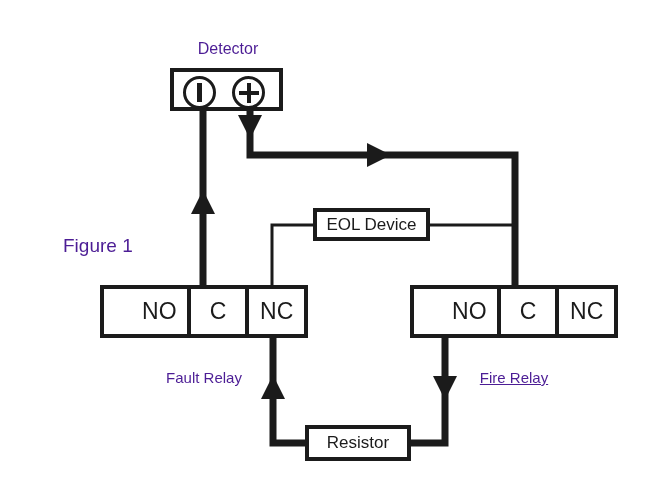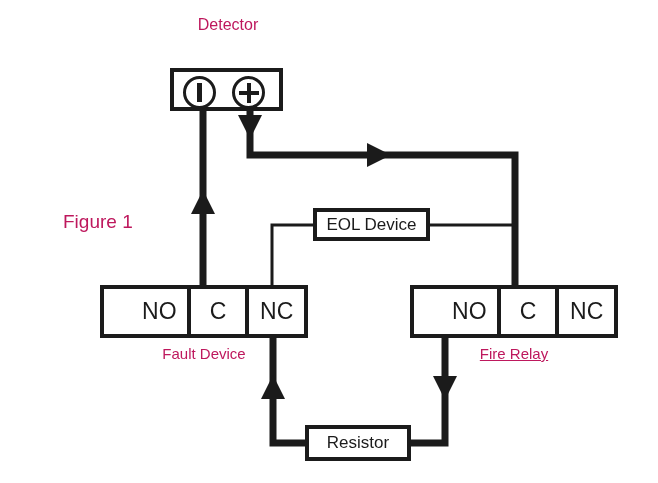--- a/index.html
+++ b/index.html
@@ -17,23 +17,24 @@
   }
   #wires {
     position: absolute;
     left: 0;
     top: 0;
     width: 658px;
     height: 483px;
   }
   .lbl {
     position: absolute;
-    color: #be185d;
+    color: #4c1d95;
     white-space: nowrap;
     line-height: 1.18;
+    margin-top: 24px;
   }
   .fig-label {
     font-size: 19px;
     left: 63px;
     top: 211px;
   }
   .detector-title {
     font-size: 16px;
     left: 176px;
     top: 16px;
@@ -186,21 +187,21 @@
       <span class="glyph-plus-h"></span>
       <span class="glyph-plus-v"></span>
     </div>
   </div>
 
   <div class="relay relay-fault">
     <div class="relay-cell">NO</div>
     <div class="relay-cell">C</div>
     <div class="relay-cell">NC</div>
   </div>
-  <div class="lbl relay-caption cap-fault">Fault Device</div>
+  <div class="lbl relay-caption cap-fault">Fault Relay</div>
 
   <div class="relay relay-fire">
     <div class="relay-cell">NO</div>
     <div class="relay-cell">C</div>
     <div class="relay-cell">NC</div>
   </div>
   <div class="lbl relay-caption cap-fire">Fire Relay</div>
 
   <div class="comp-box comp-res">Resistor</div>
 

